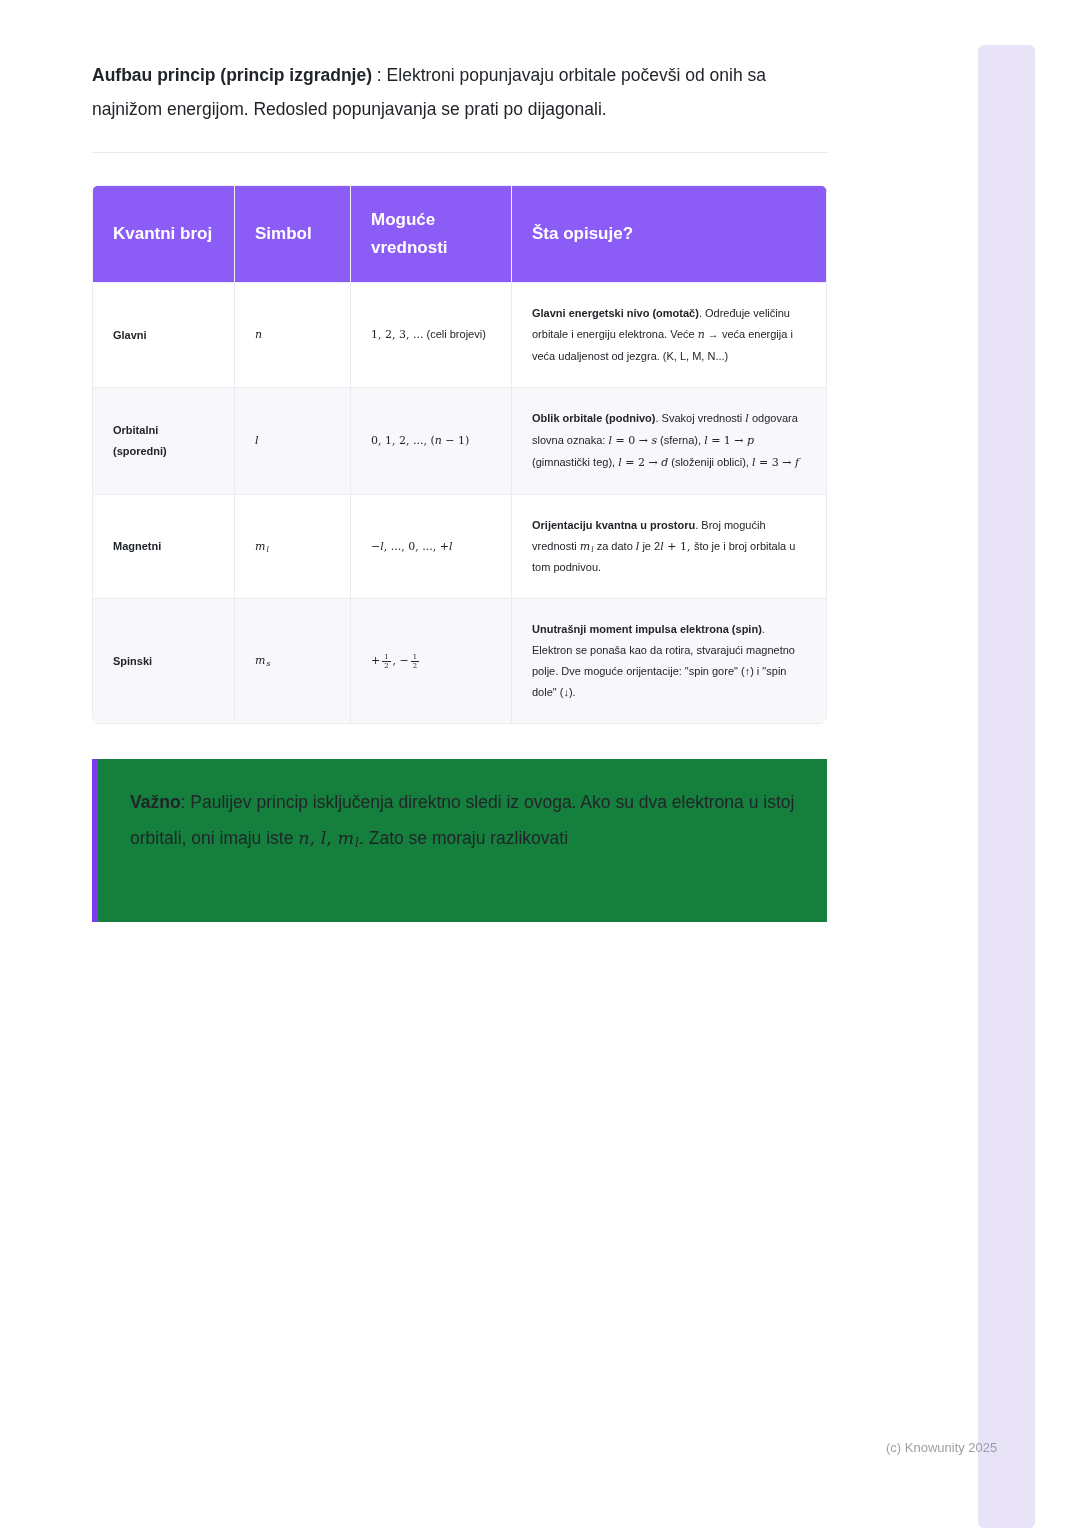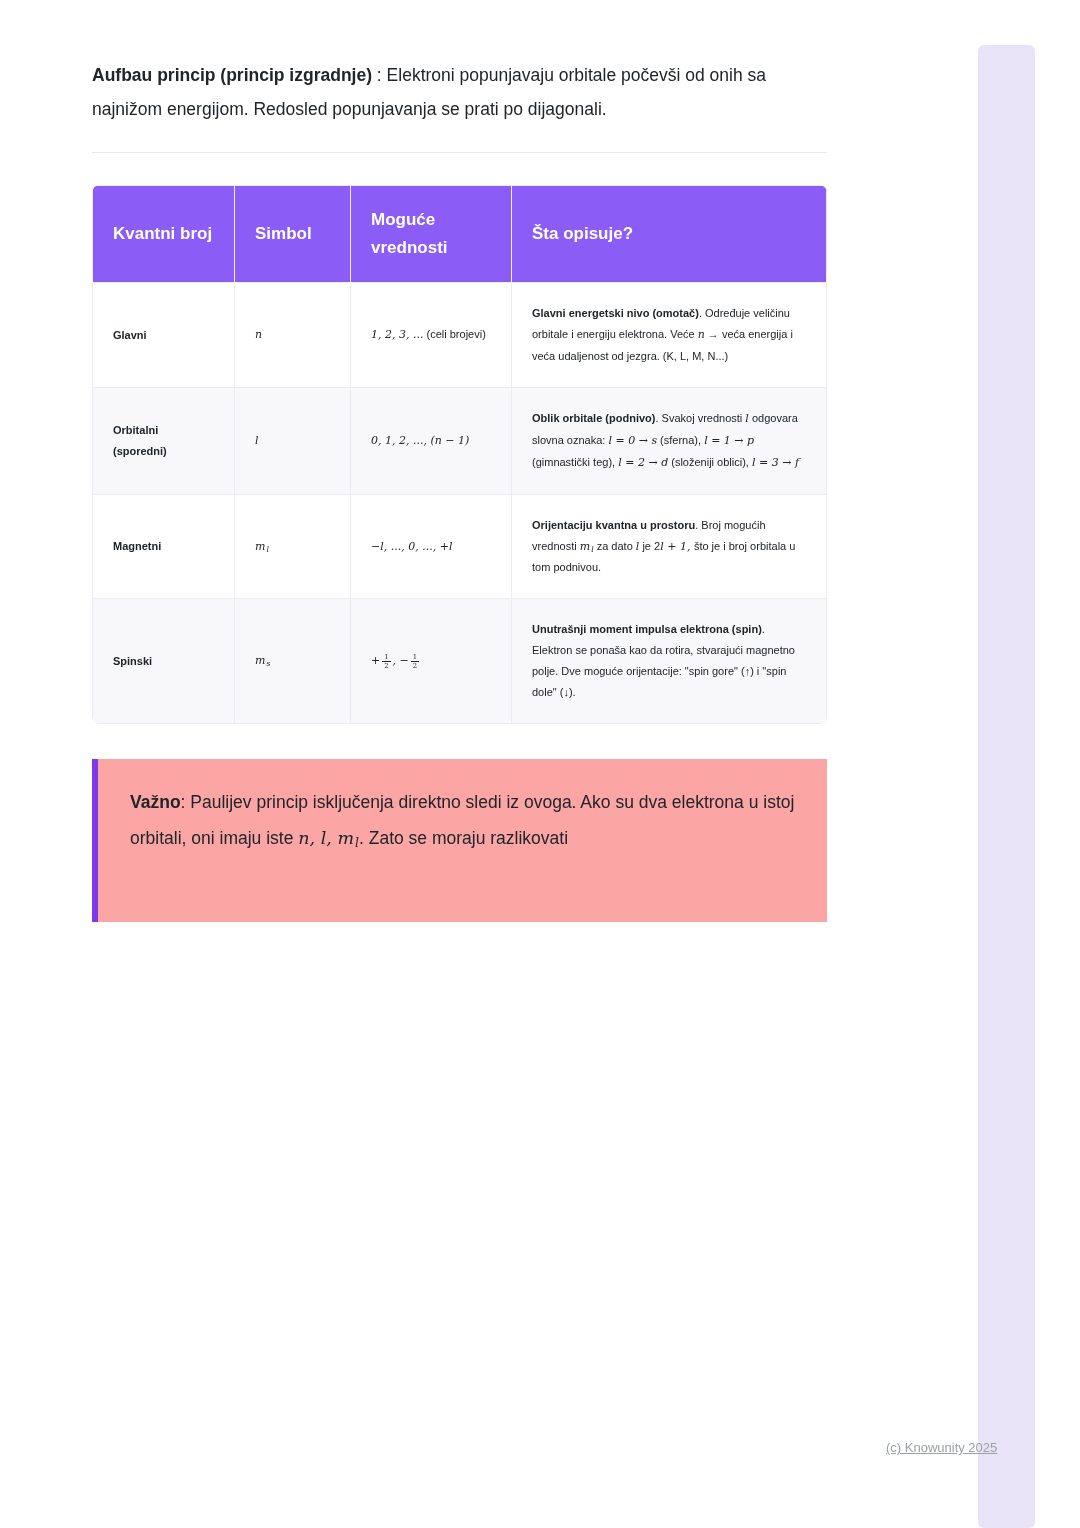--- a/index.html
+++ b/index.html
@@ -25,44 +25,43 @@
   td {
     border:1px solid #ebebf1; padding:20px; font-size:11px; line-height:1.9;
     vertical-align:middle; color:#212529;
   }
   tbody tr:nth-child(even) { background:#f8f8fb; }
   .cell-name { font-weight:700; }
 
   
   .seg-b { font-weight:700; }
   .seg-m { font-family:"DejaVu Serif","Liberation Serif",serif; font-style:italic; }
-  .seg-r { font-family:"DejaVu Serif","Liberation Serif",serif;font-style:italic; }
+  .seg-r { font-family:"DejaVu Serif","Liberation Serif",serif; }
   .seg-sub { font-size:0.7em; vertical-align:-0.28em; margin-left:1px; }
   .frac {
     display:inline-flex; flex-direction:column; align-items:center;
     vertical-align:middle; font-family:"DejaVu Serif","Liberation Serif",serif;
     font-size:0.62em; line-height:1.2; margin:0 2px;
   }
   .frac .fnum { border-bottom:1px solid #212529; padding:0 2px; display:block; }
   .frac .fden { padding:0 2px; display:block; }
 
   .callout {
-    margin-top:35px; background:#fca5a5; border-left:6px solid #7c3aed;
+    margin-top:35px; background:#15803d; border-left:6px solid #7c3aed;
     padding:26px 28px 26px 32px; font-size:17.5px; line-height:2.05;
     min-height:163px;
   }
 
   .side-strip {
     position:absolute; left:978px; top:45px; width:57px; height:1483px;
     background:#e8e3f7; border-radius:6px;
   }
   .watermark {
     position:absolute; left:886px; top:1440px; font-size:13px; color:#9aa0a6; z-index:2;
     white-space:nowrap;
-    text-decoration:underline;
   }
 </style>
 </head>
 <body>
 
 <div class="page">
   <div class="content">
 
     <p class="para"><span class="seg-b">Aufbau princip (princip izgradnje)</span><span> : Elektroni popunjavaju orbitale počevši od onih sa najnižom energijom. Redosled popunjavanja se prati po dijagonali.</span></p>
 

